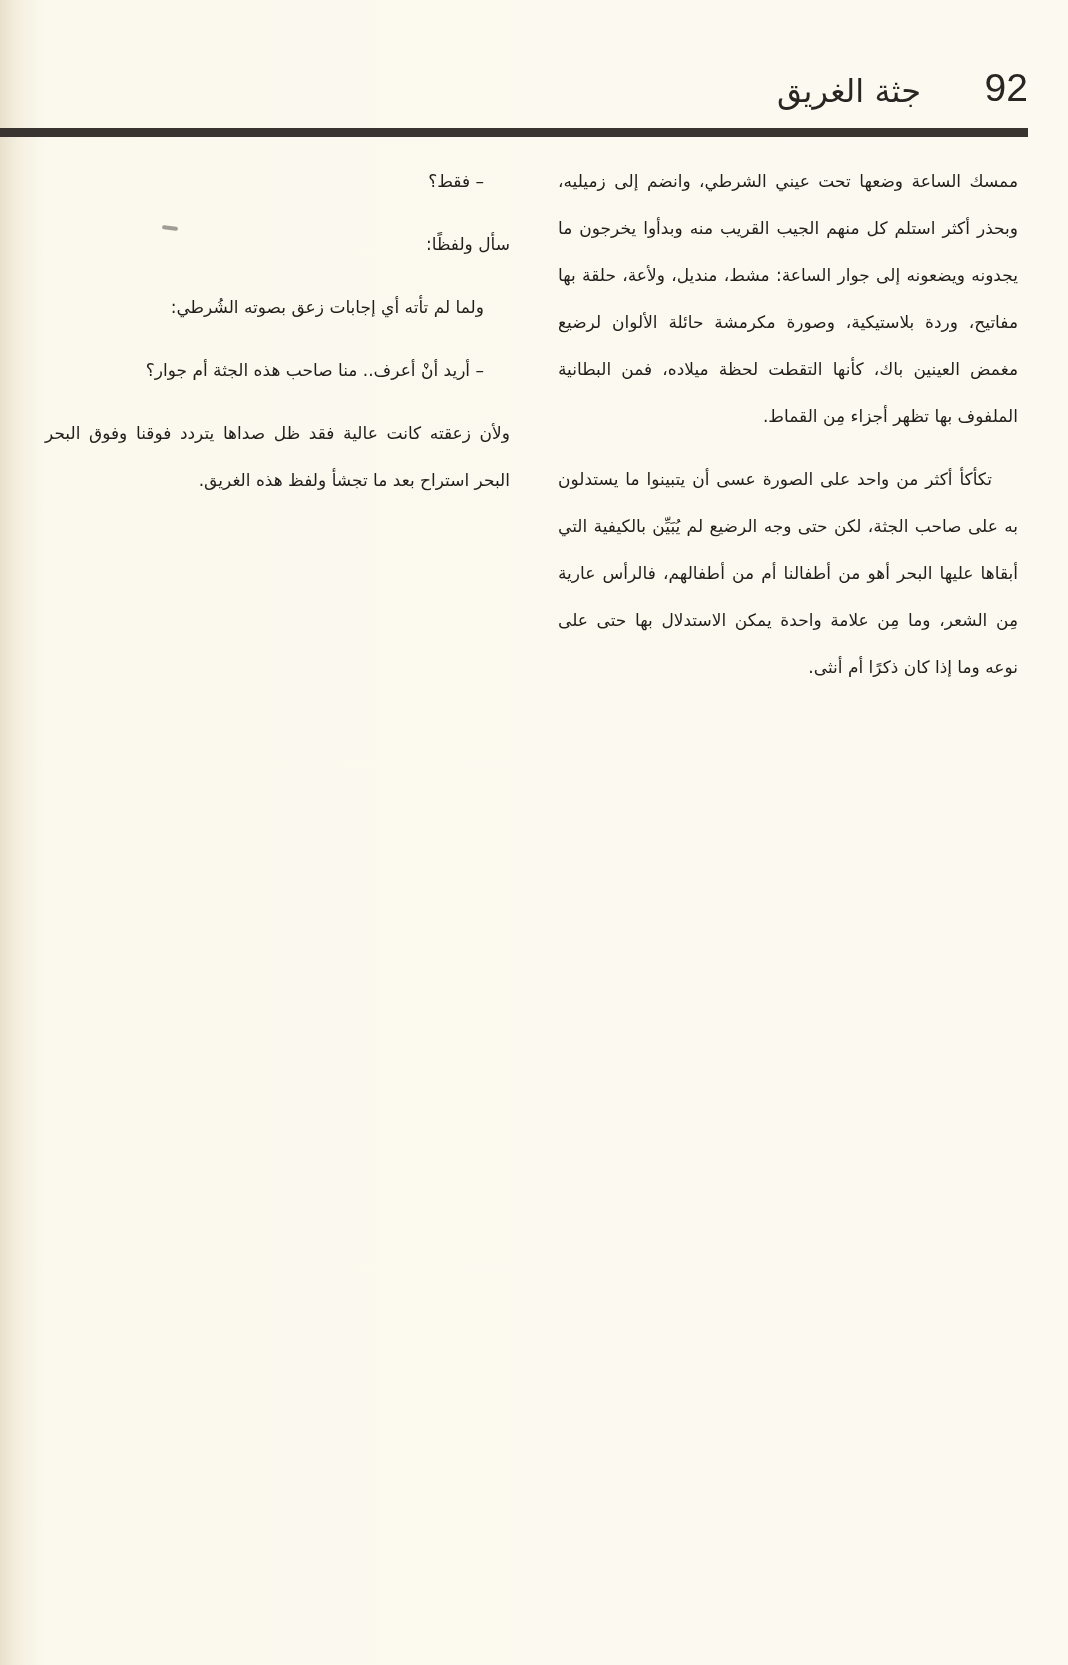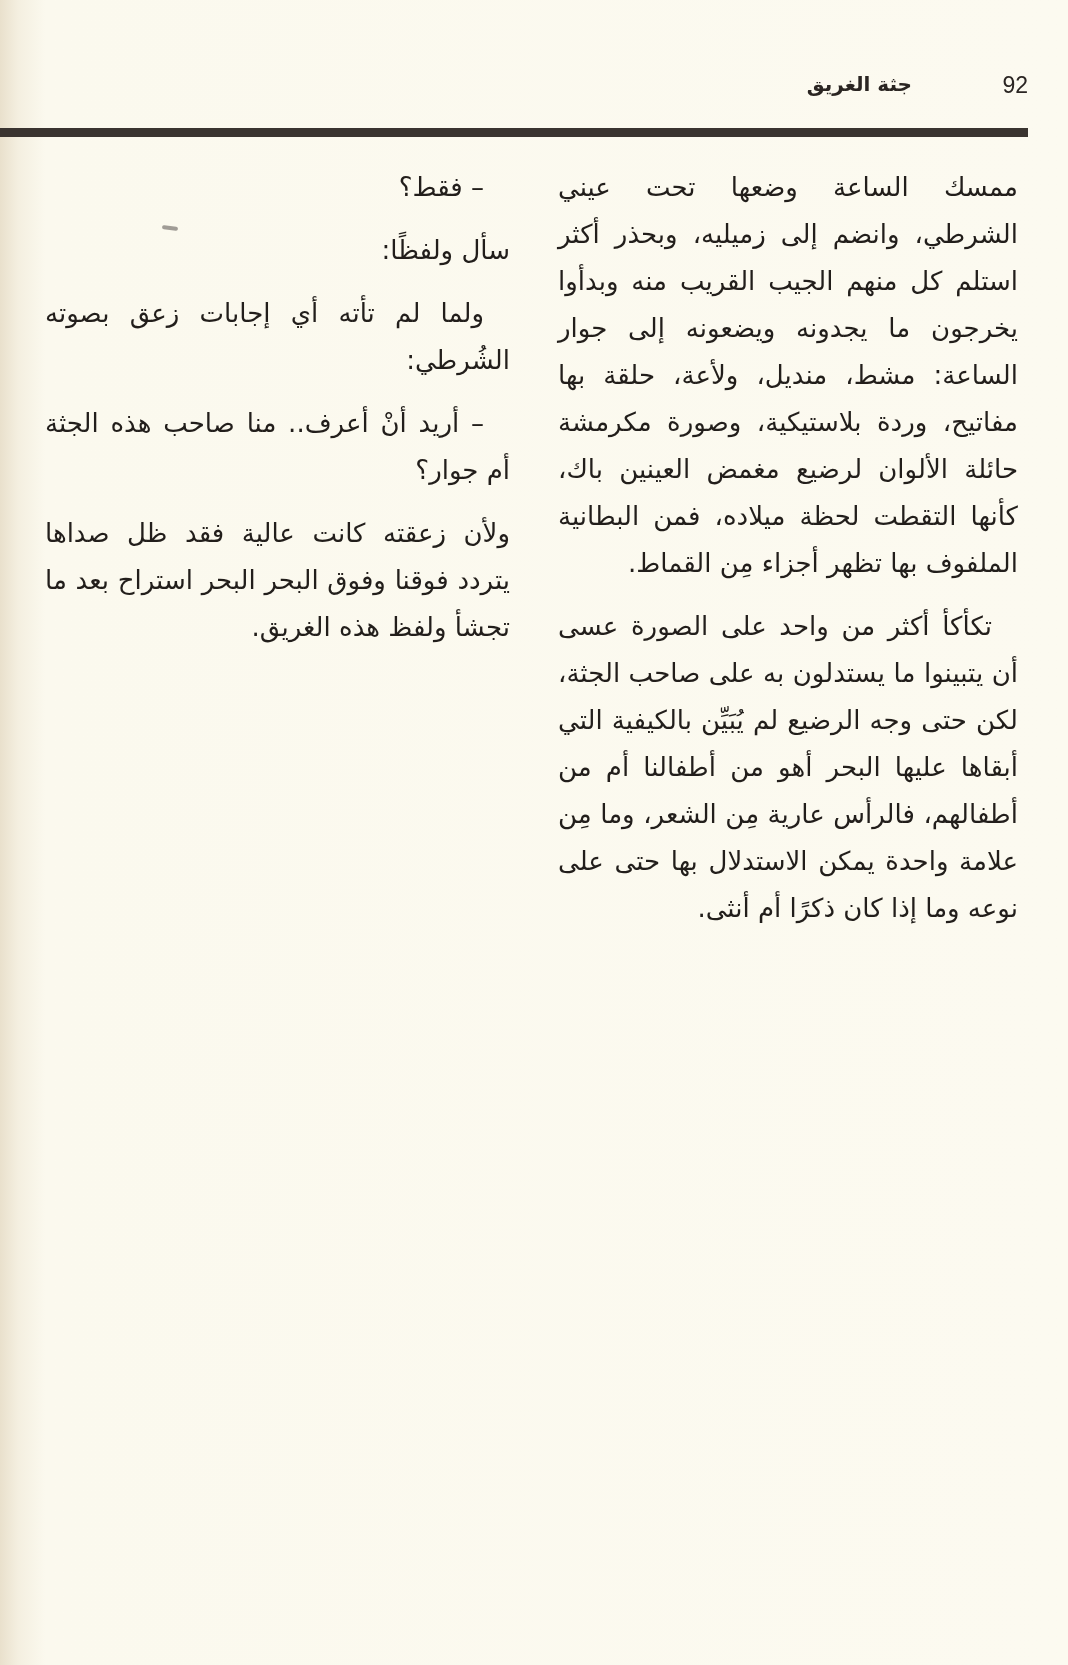--- a/index.html
+++ b/index.html
@@ -25,50 +25,50 @@
       position: absolute;
       top: 66px;
       right: 40px;
       width: 1000px;
       height: 50px;
       direction: rtl;
     }
     .page-number {
       position: absolute;
       right: 0;
-      top: 6px;
+      top: 0;
       font-family: "Liberation Sans", sans-serif;
-      font-size: 23px;
+      font-size: 39px;
       color: #2a2522;
       direction: ltr;
     }
     .book-title {
       position: absolute;
-      right: 116px;
+      right: 107px;
       top: 6px;
       font-family: "DejaVu Sans", sans-serif;
-      font-weight: bold;
-      font-size: 20px;
+      font-weight: normal;
+      font-size: 32px;
       color: #2a2522;
     }
     .head-rule {
       position: absolute;
       top: 128px;
       left: 0;
       width: 1028px;
       height: 9px;
       background: #3a3430;
     }
     .column {
       position: absolute;
-      top: 164px;
+      top: 158px;
       direction: rtl;
       text-align: justify;
       font-family: "DejaVu Sans", sans-serif;
-      font-size: 26px;
+      font-size: 17px;
       line-height: 47px;
       color: #221e1b;
     }
     .col-right {
       right: 50px;
       width: 460px;
     }
     .col-left {
       right: 558px;
       width: 465px;

